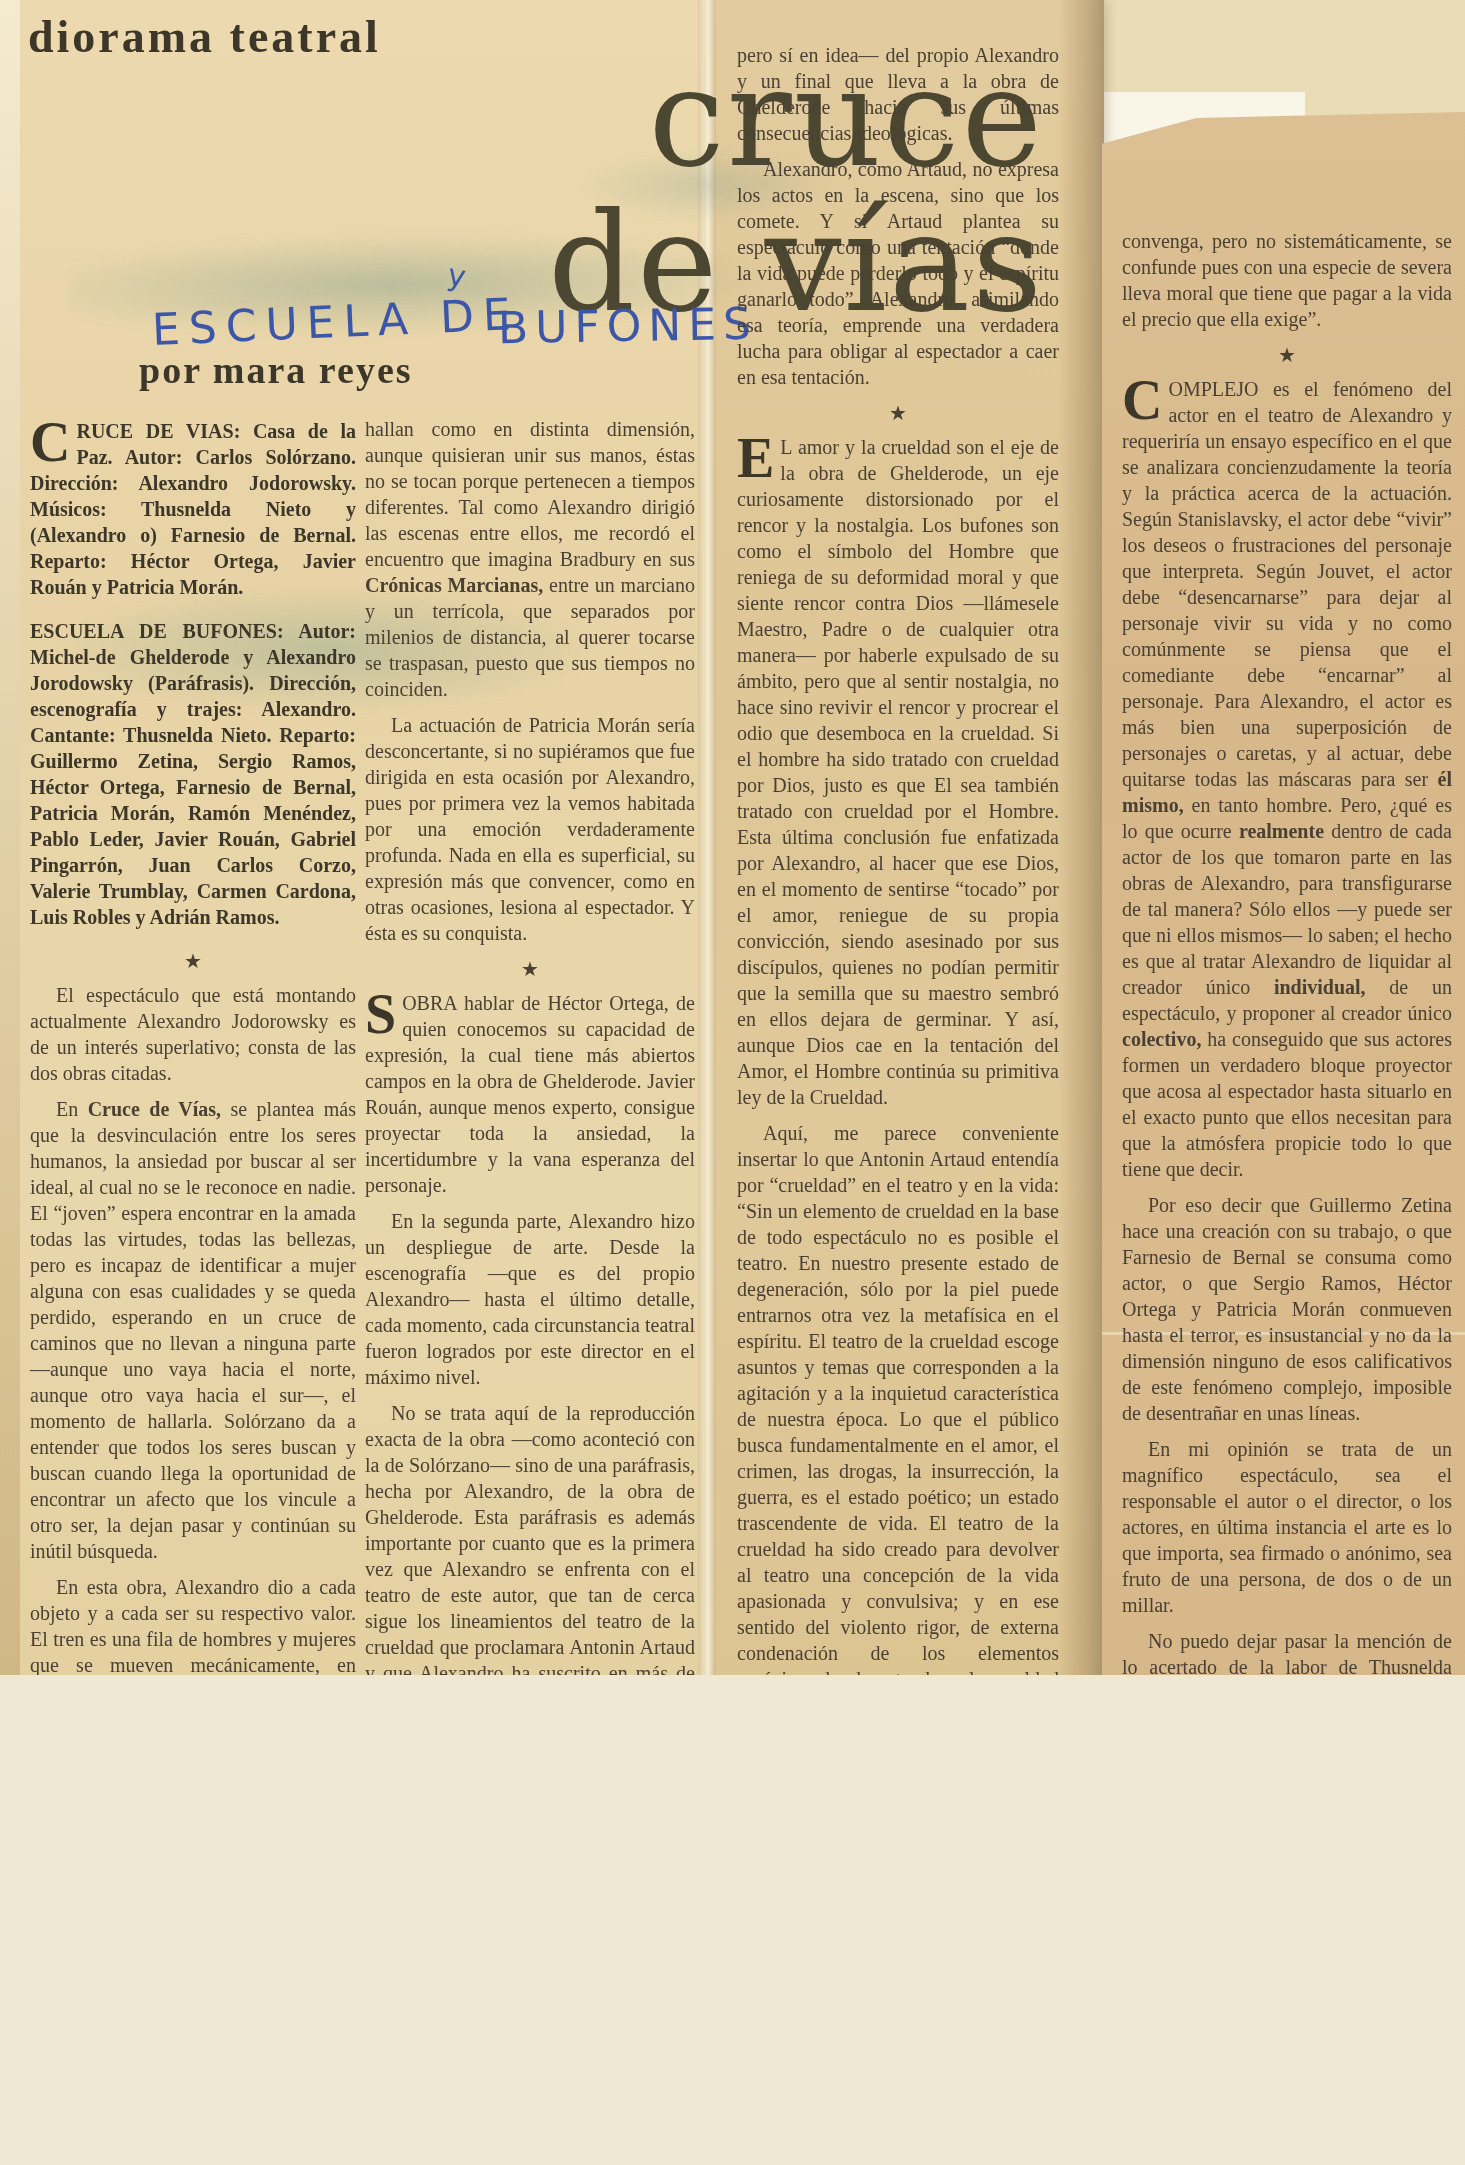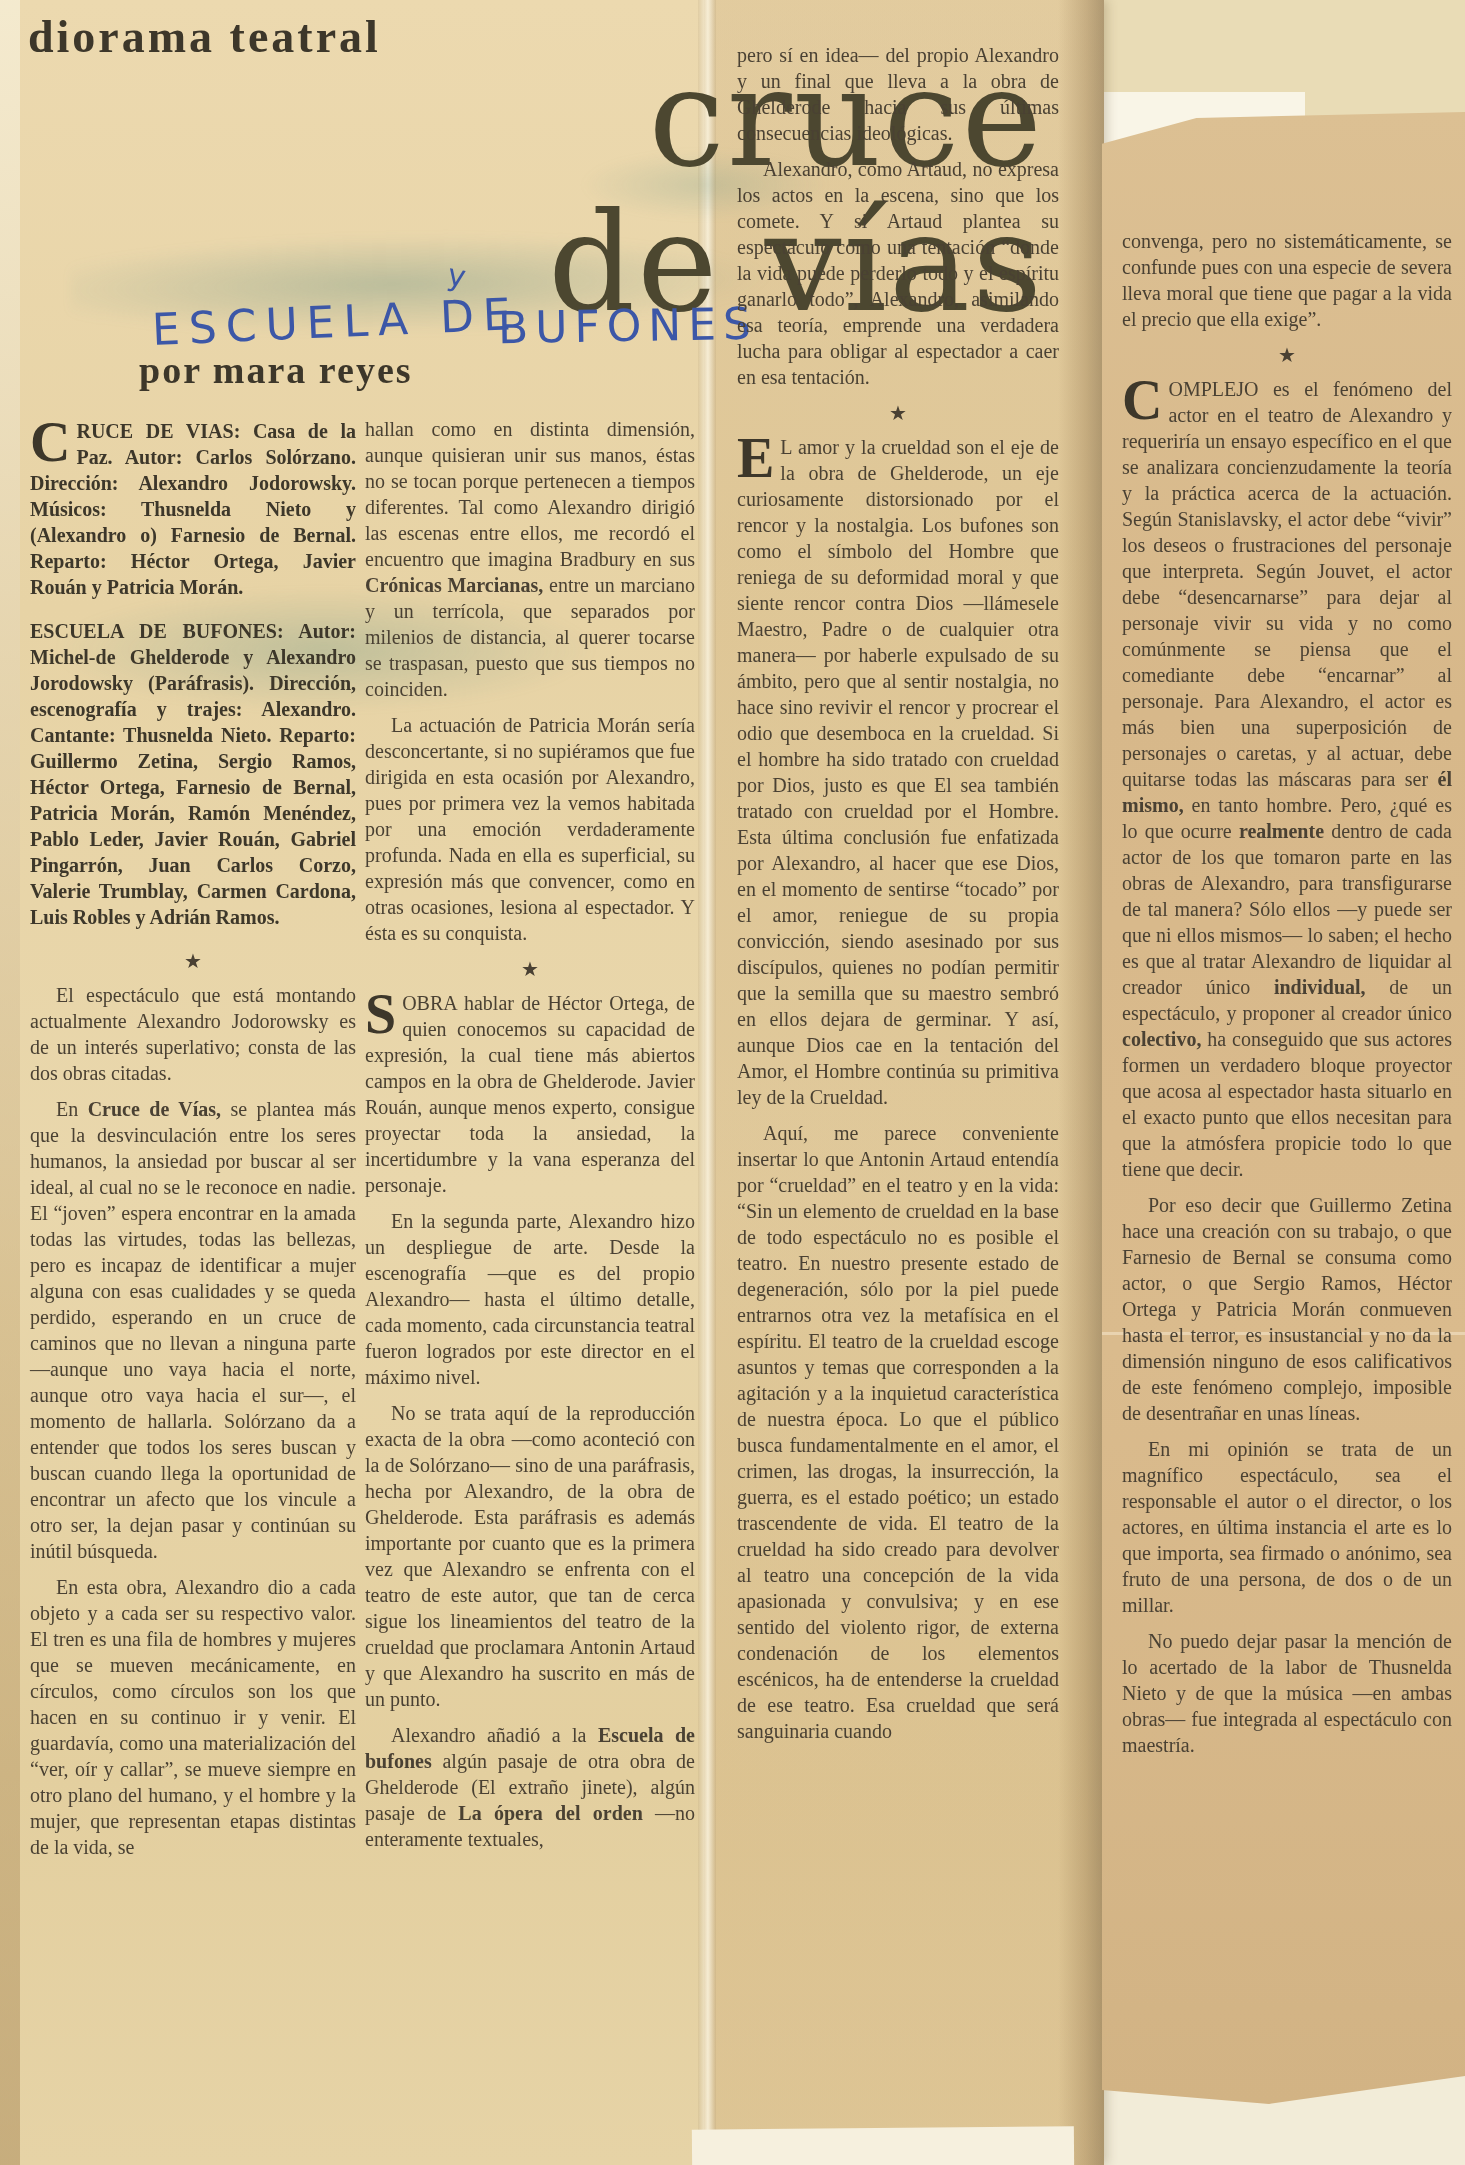--- a/index.html
+++ b/index.html
@@ -1,16 +1,16 @@
 <!DOCTYPE html>
 <html style="--ink: #4a4133; --ink-dark: #3d372a; --title-ink: #4c4730; --hand-ink: #3c57a7;"><head>
 <meta charset="utf-8">
 <style>
   html,body{margin:0;padding:0;background:#efe8d3;}
-  .page{position:relative;width:1465px;height:2165px;overflow:hidden;
+  .page{position:relative;width:1465px;height:1675px;overflow:hidden;
         background:#f2ecd8;font-family:"Liberation Serif",serif;}
 
   
   .piece-top-right{position:absolute;left:1055px;top:0;width:410px;height:160px;
         background:#e9dcb6;}
   .white-notch{position:absolute;left:1095px;top:92px;width:210px;height:68px;
         background:#f9f5e7;}
   .main-piece{position:absolute;left:0;top:0;width:1104px;height:2165px;
         background:linear-gradient(180deg,#ecd9af 0%,#e7d3a5 28%,#e9d7ac 55%,#e3cf9f 82%,#e6d3a6 100%);
         box-shadow:3px 0 10px rgba(90,70,40,.25);}

